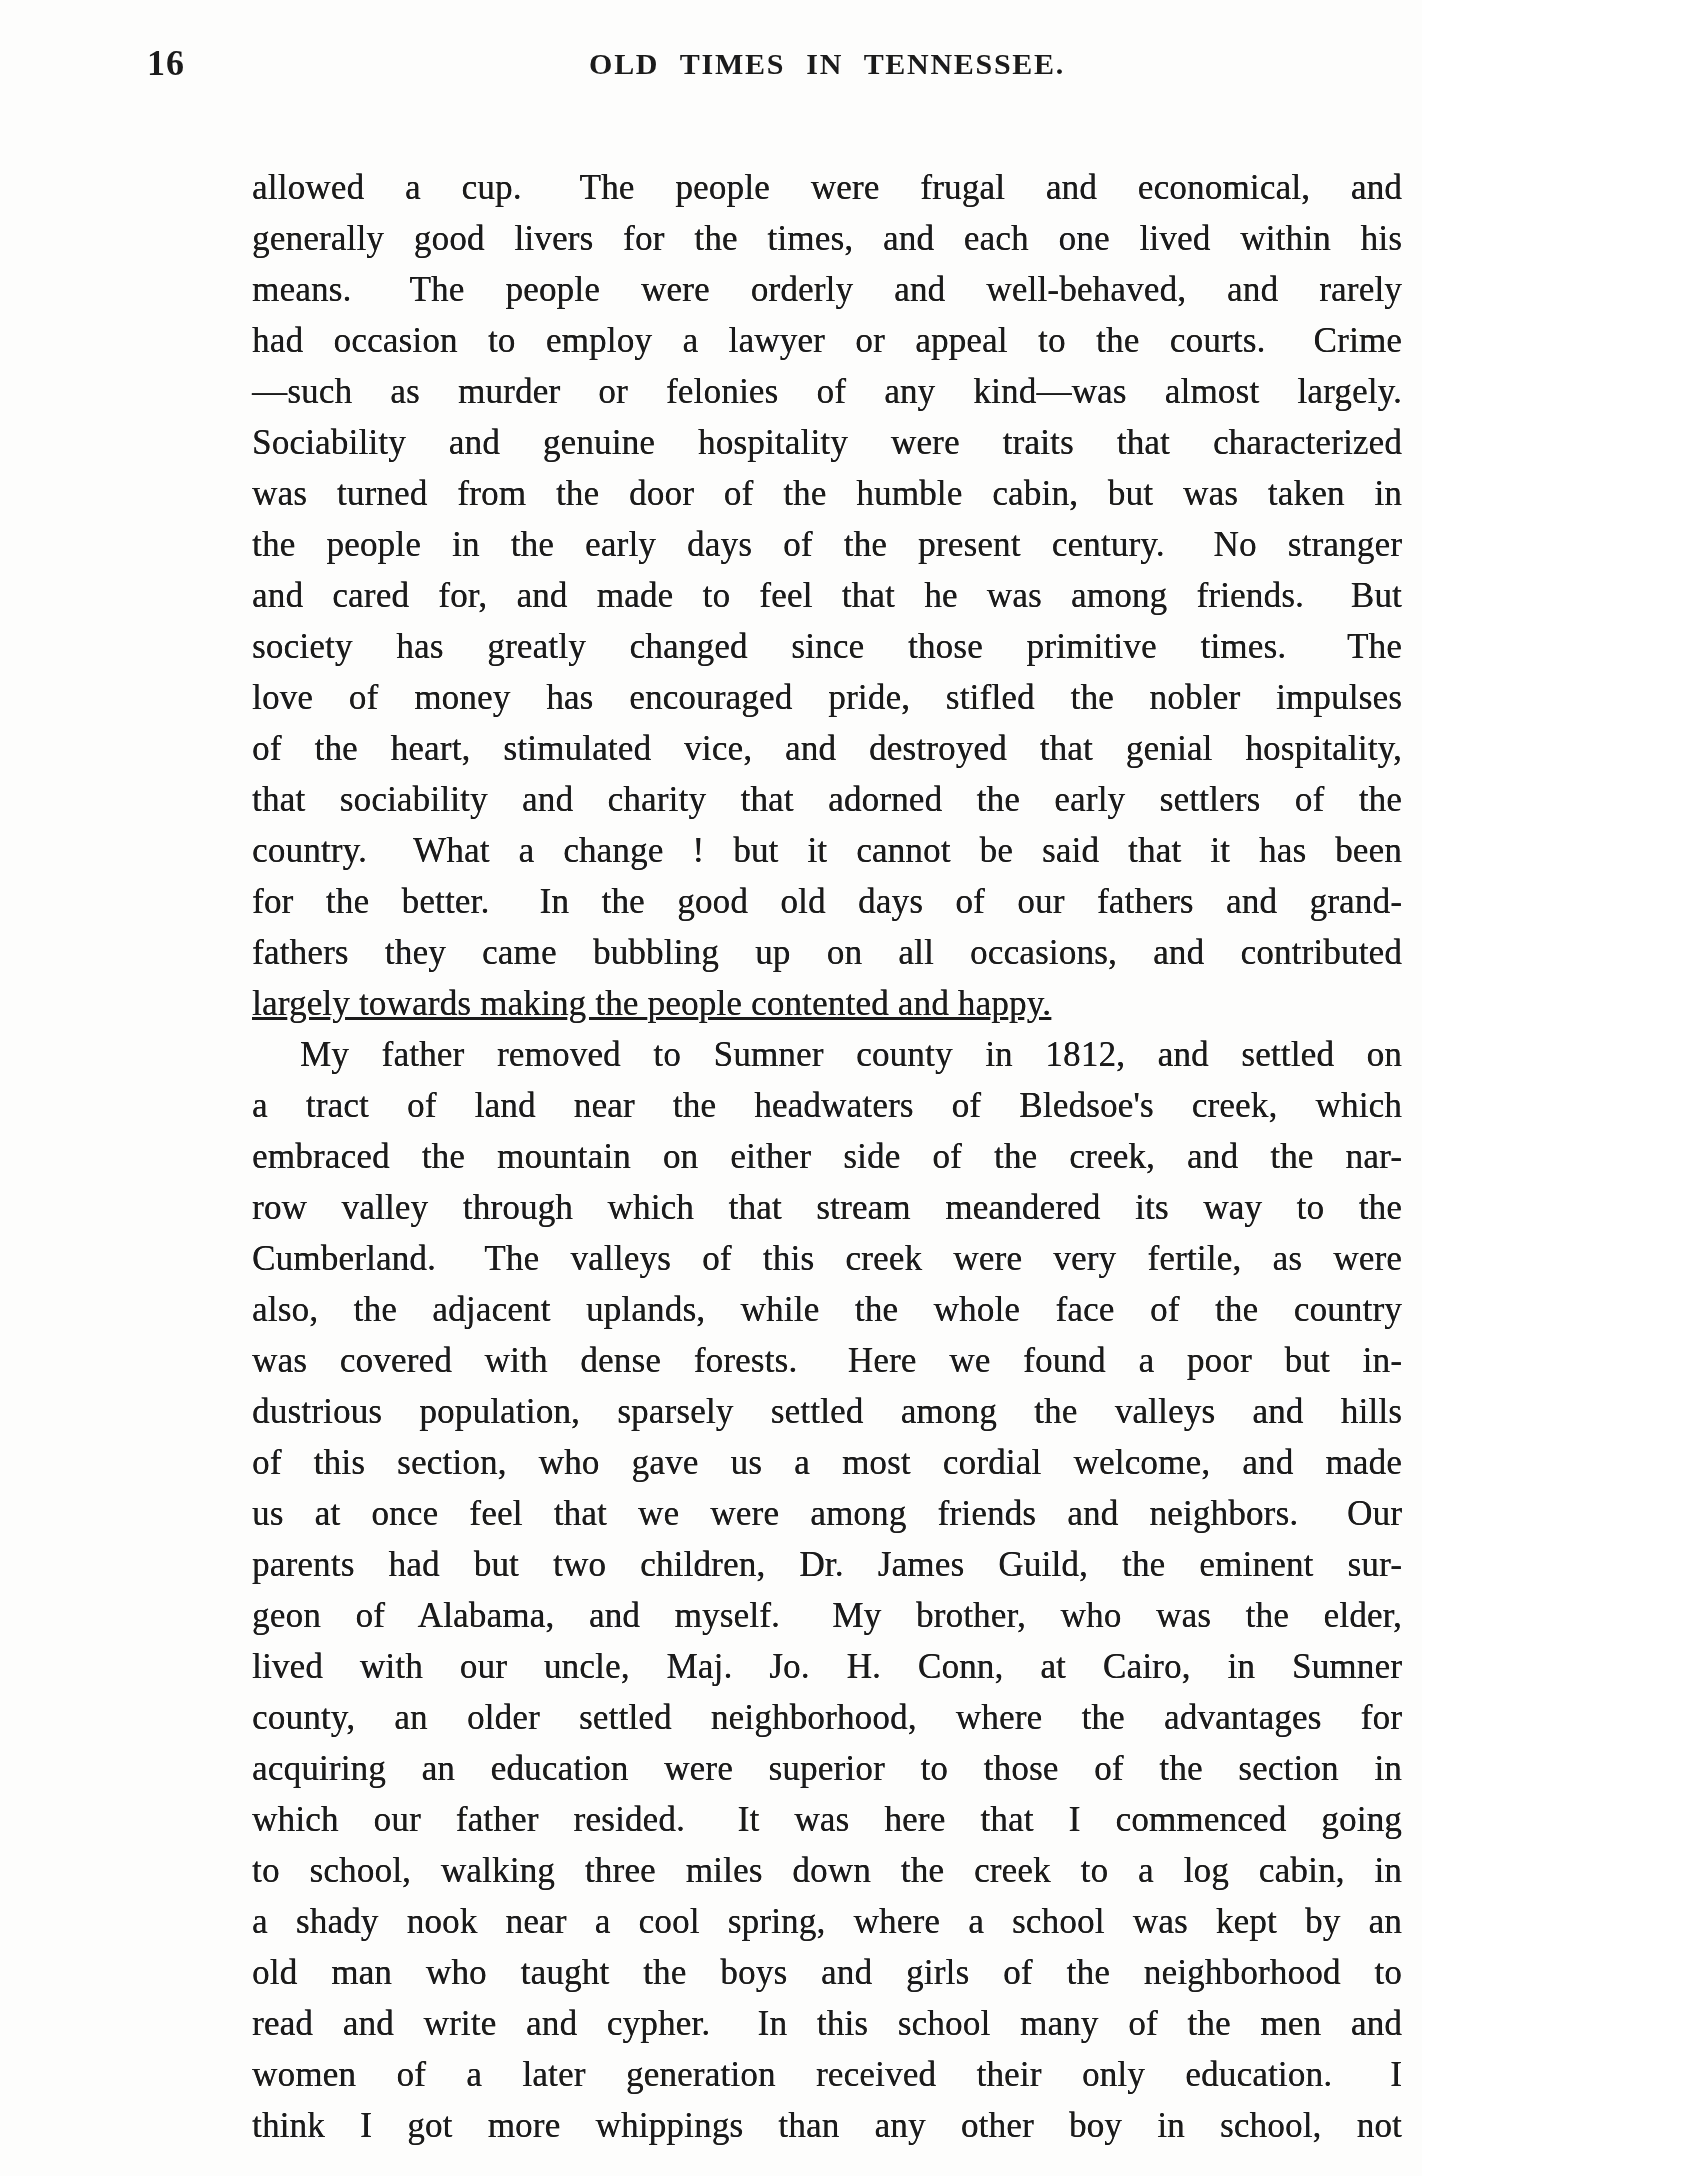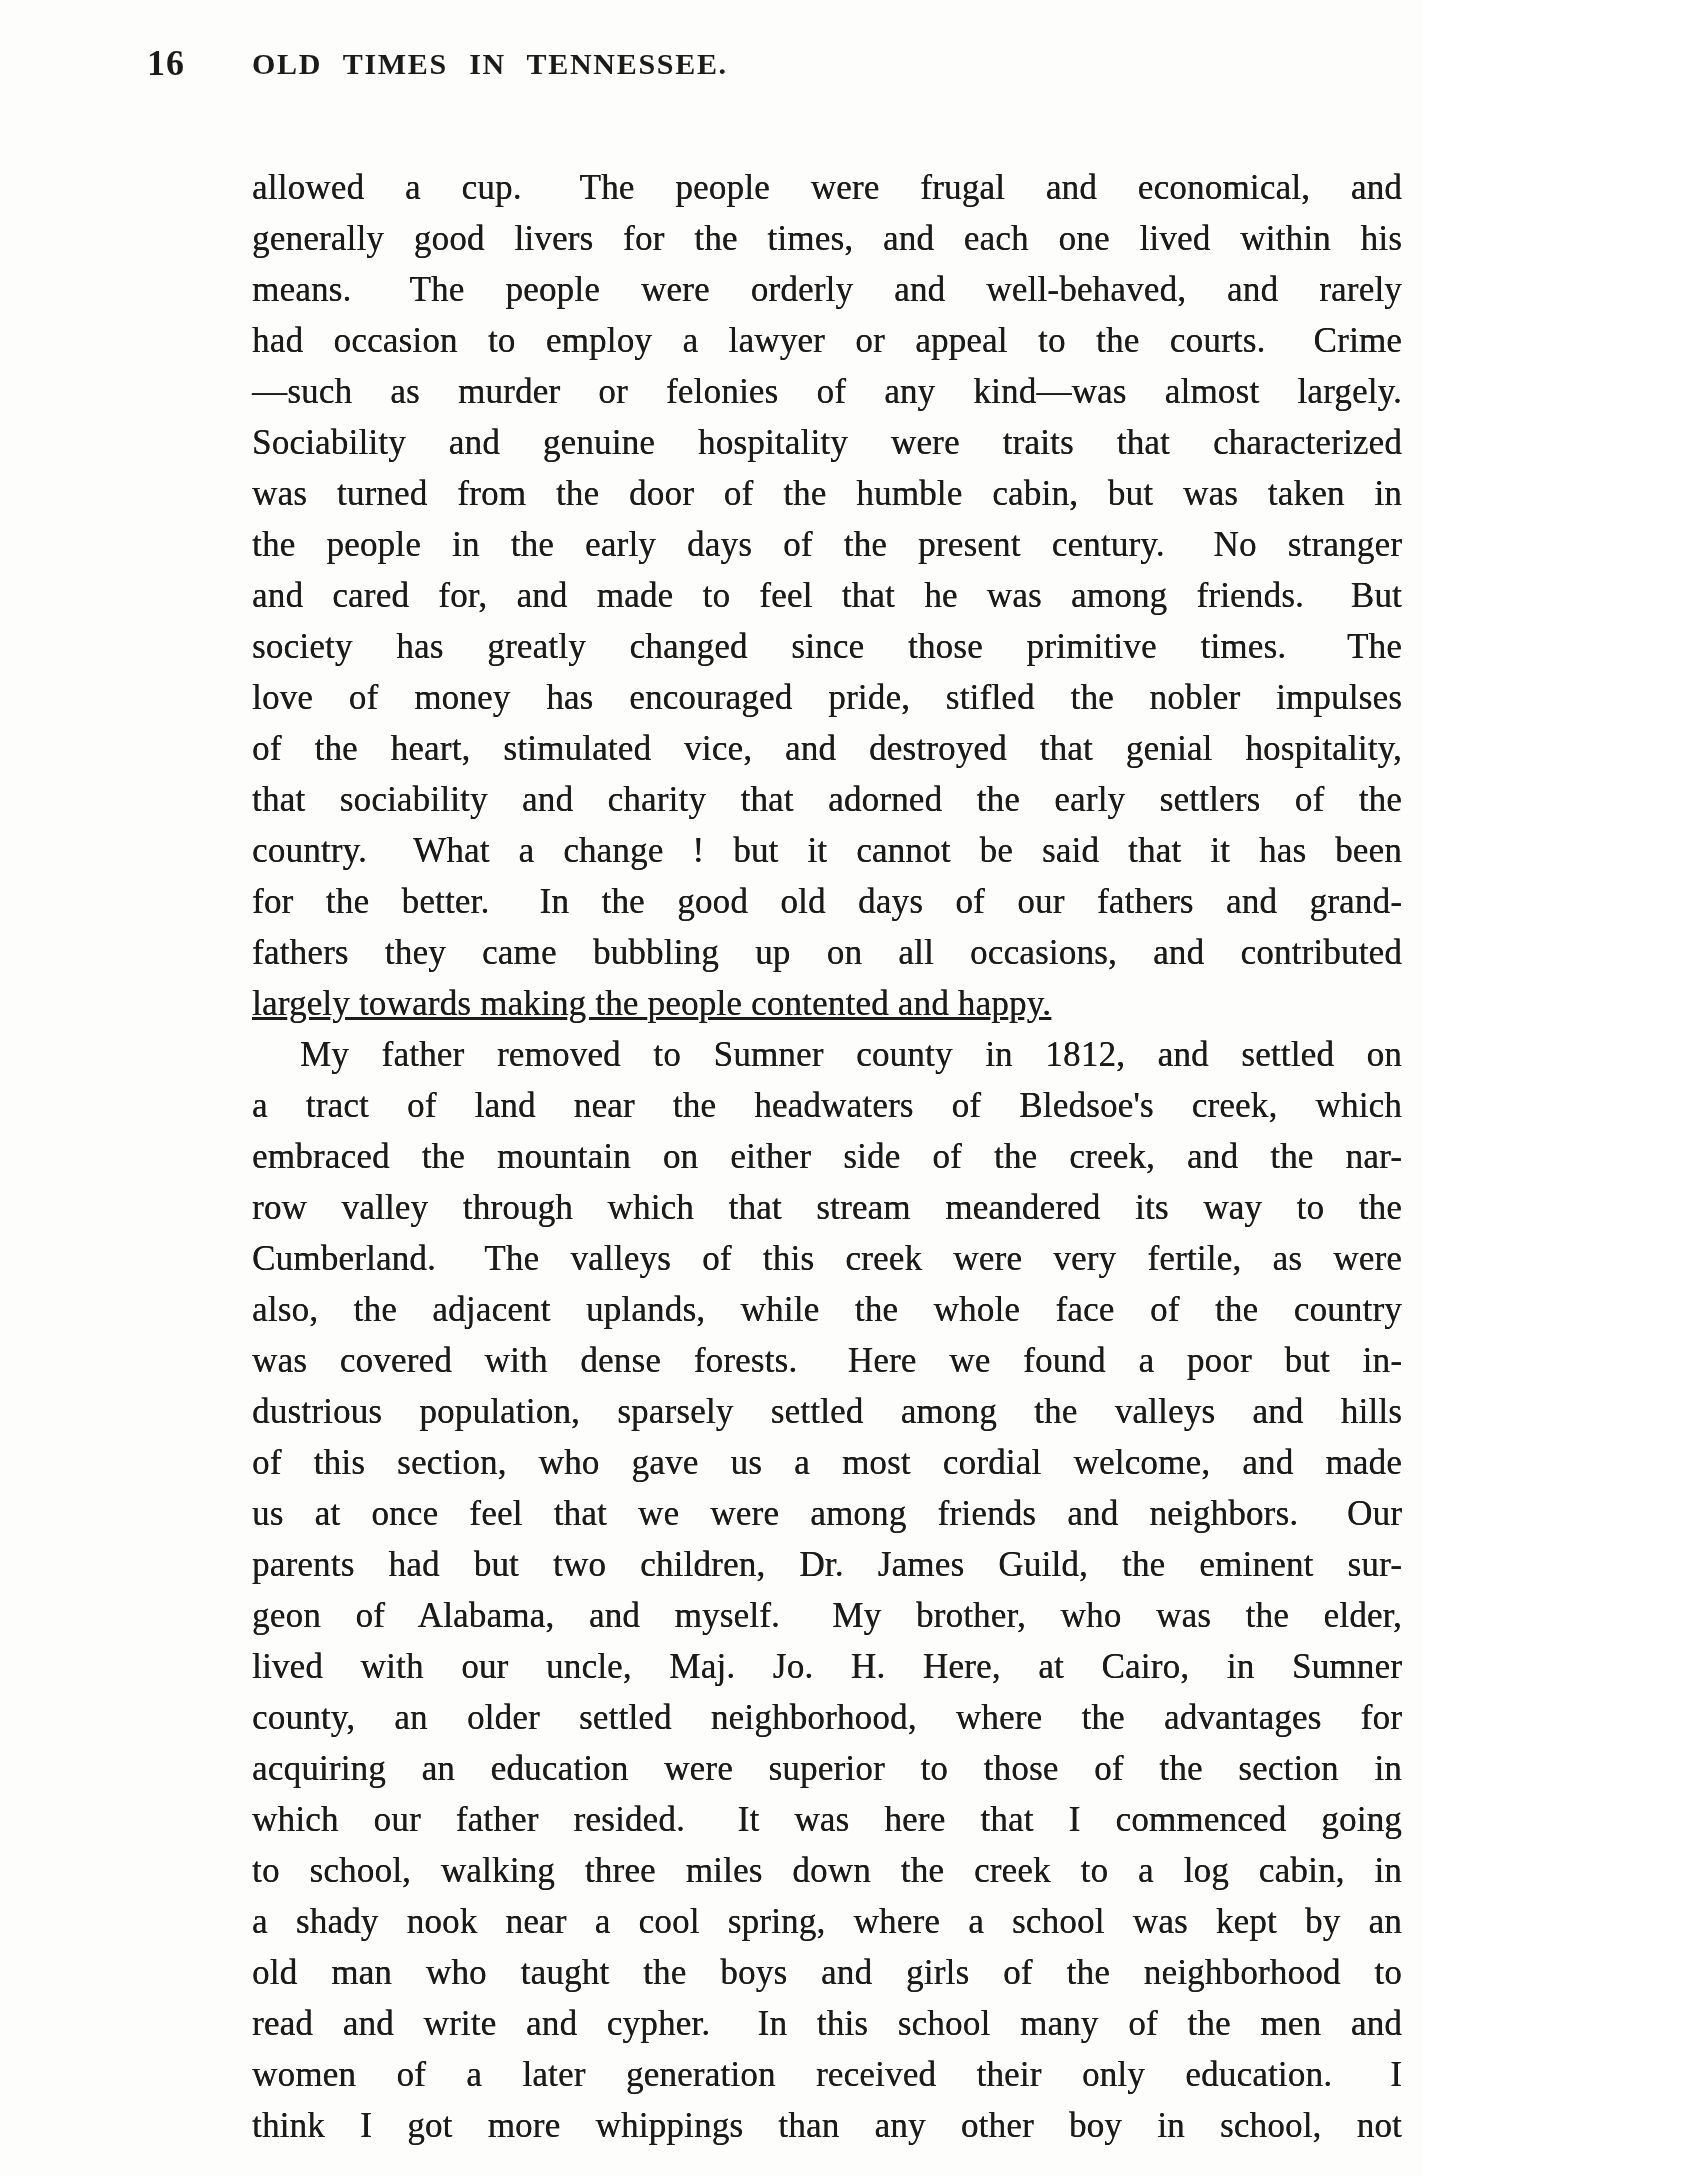--- a/index.html
+++ b/index.html
@@ -16,21 +16,21 @@
     top: 42px;
     font-size: 36px;
     font-weight: bold;
     letter-spacing: 0.9px;
   }
   .running-header {
     position: absolute;
     left: 252px;
     top: 47px;
     width: 1150px;
-    text-align: left;
+    text-align: center;
     font-size: 30px;
     font-weight: bold;
     letter-spacing: 1.7px;
     word-spacing: 12px;
   }
   .textblock {
     position: absolute;
     left: 252px;
     top: 126px;
     width: 1150px;
@@ -82,21 +82,21 @@
         <div class="line">embraced the mountain on either side of the creek, and the nar-</div>
         <div class="line">row valley through which that stream meandered its way to the</div>
         <div class="line">Cumberland.  The valleys of this creek were very fertile, as were</div>
         <div class="line">also, the adjacent uplands, while the whole face of the country</div>
         <div class="line">was covered with dense forests.  Here we found a poor but in-</div>
         <div class="line">dustrious population, sparsely settled among the valleys and hills</div>
         <div class="line">of this section, who gave us a most cordial welcome, and made</div>
         <div class="line">us at once feel that we were among friends and neighbors.  Our</div>
         <div class="line">parents had but two children, Dr. James Guild, the eminent sur-</div>
         <div class="line">geon of Alabama, and myself.  My brother, who was the elder,</div>
-        <div class="line">lived with our uncle, Maj. Jo. H. Here, at Cairo, in Sumner</div>
+        <div class="line">lived with our uncle, Maj. Jo. H. Conn, at Cairo, in Sumner</div>
         <div class="line">county, an older settled neighborhood, where the advantages for</div>
         <div class="line">acquiring an education were superior to those of the section in</div>
         <div class="line">which our father resided.  It was here that I commenced going</div>
         <div class="line">to school, walking three miles down the creek to a log cabin, in</div>
         <div class="line">a shady nook near a cool spring, where a school was kept by an</div>
         <div class="line">old man who taught the boys and girls of the neighborhood to</div>
         <div class="line">read and write and cypher.  In this school many of the men and</div>
         <div class="line">women of a later generation received their only education.  I</div>
         <div class="line">think I got more whippings than any other boy in school, not</div>
       </div>

